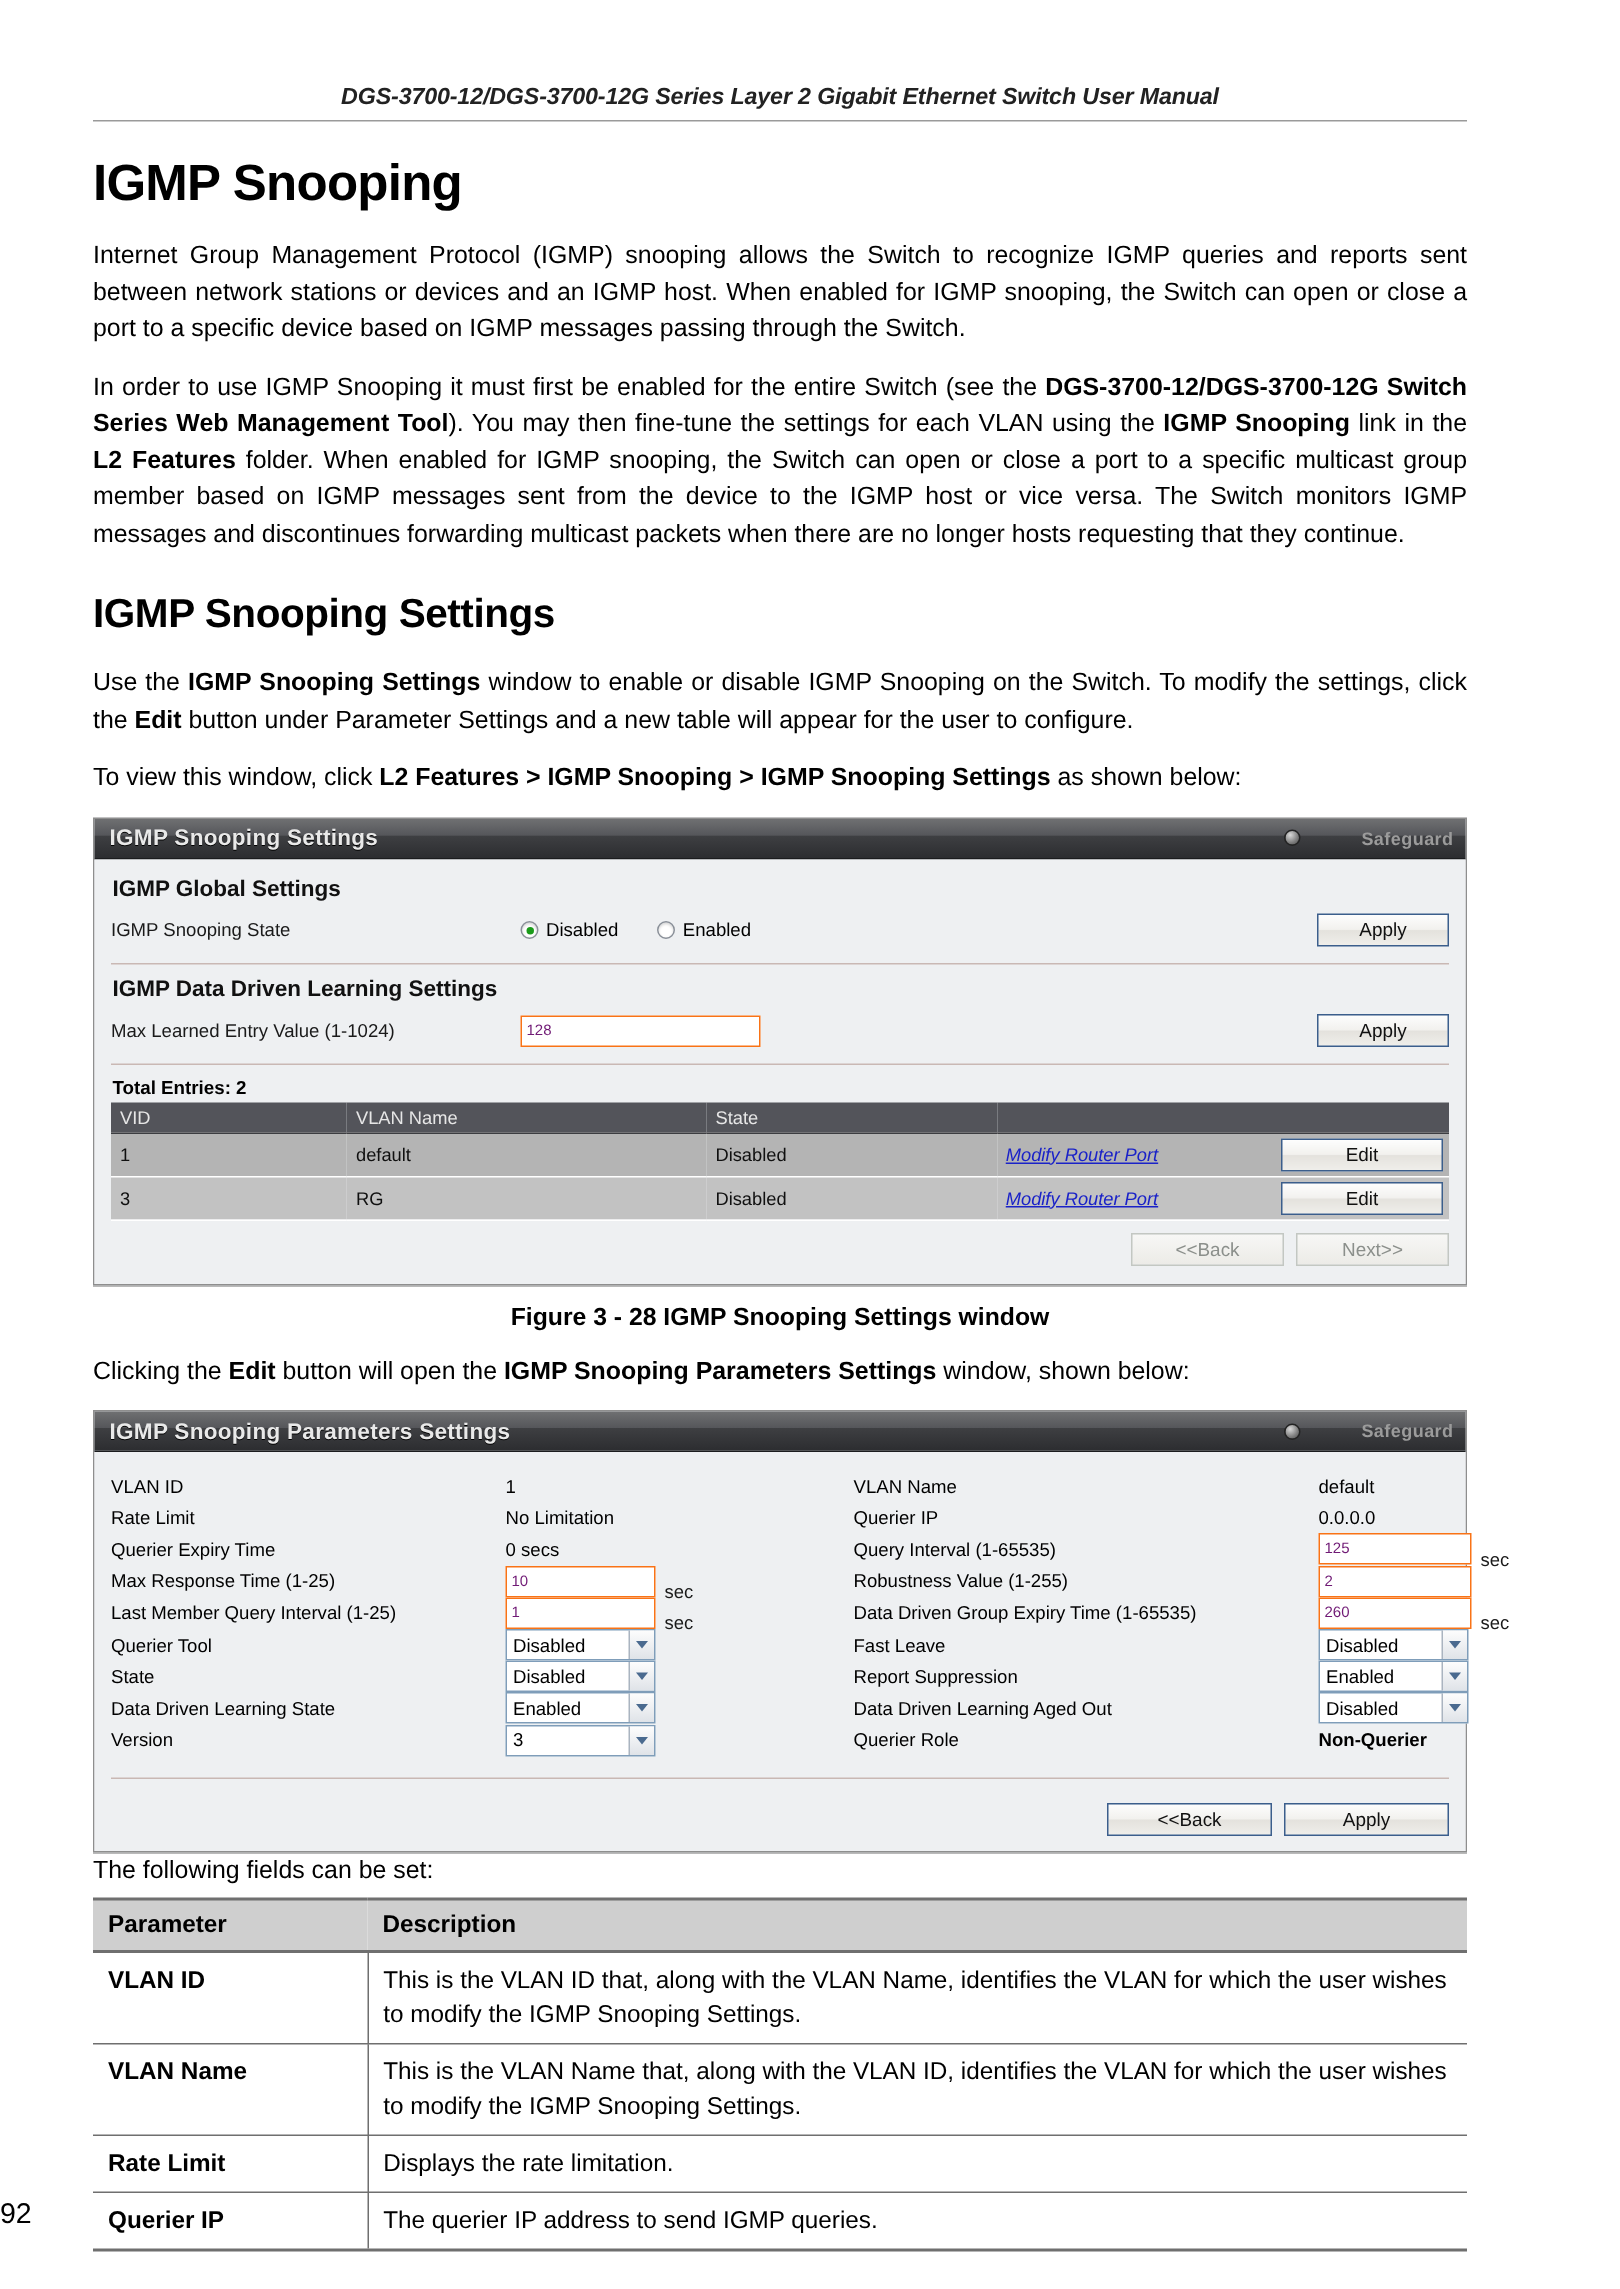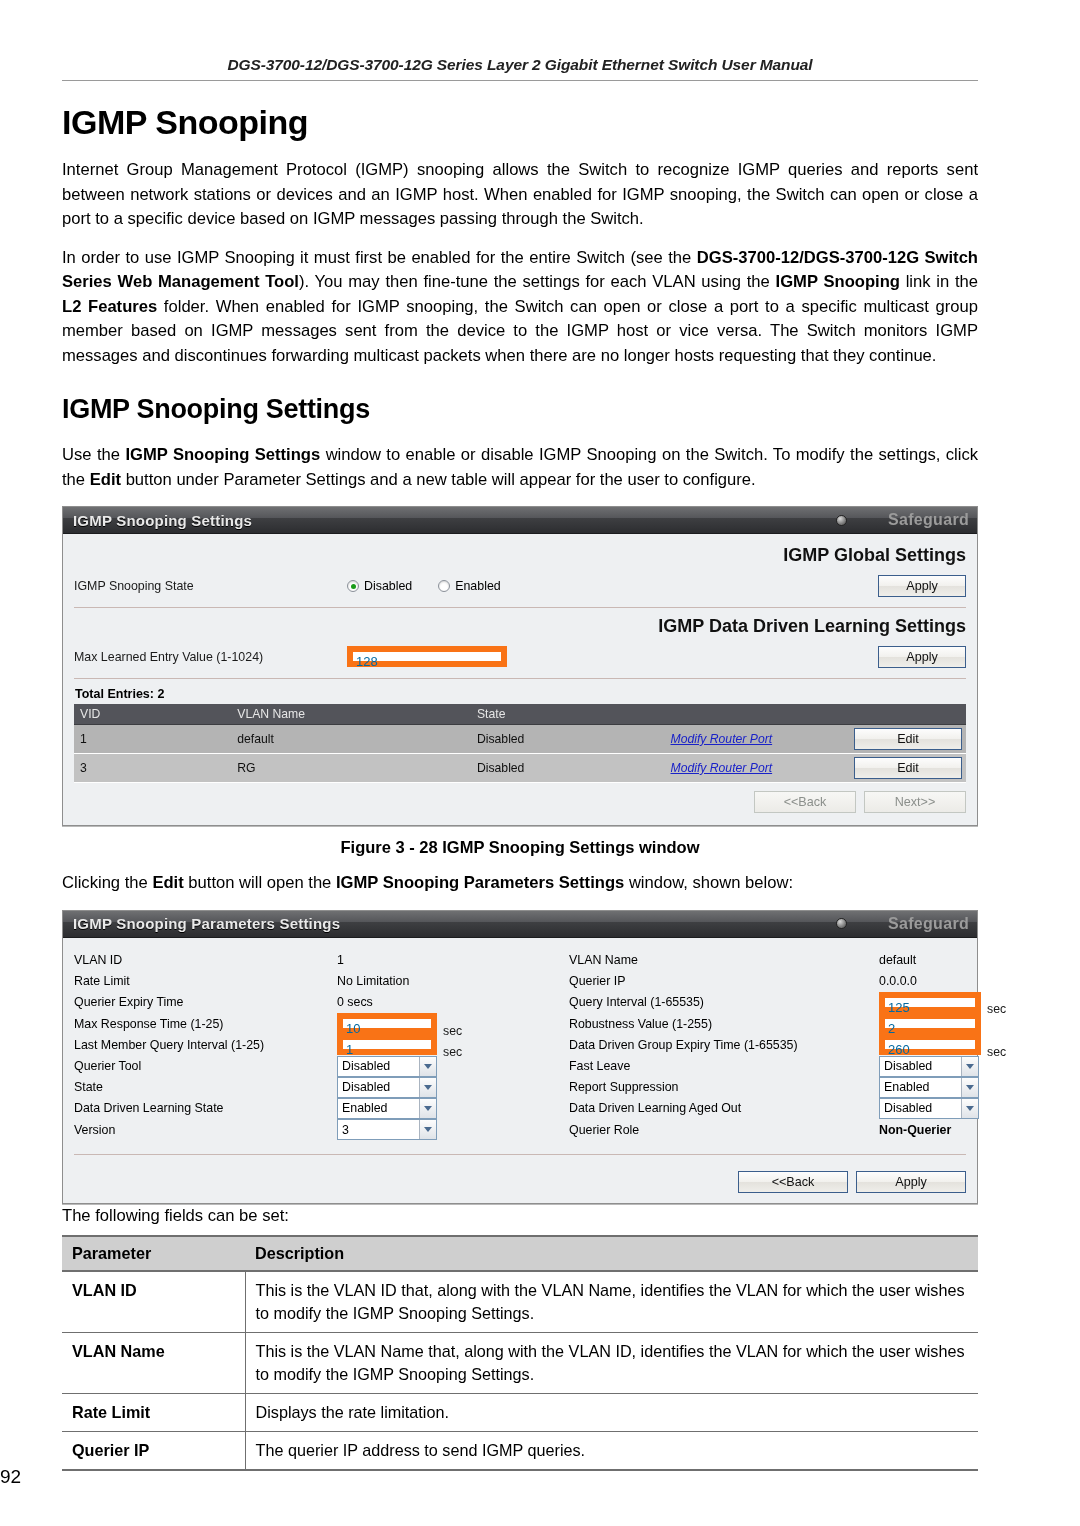--- a/index.html
+++ b/index.html
@@ -77,53 +77,53 @@
   .ui-title {
     color:#e9e9e9; font-size:15px; font-weight:bold; letter-spacing:0.2px;
     text-shadow: 0 1px 0 #000;
   }
   .safeguard { display:flex; align-items:center; gap:5px; }
   .safeguard .sg-dot {
     width:11px; height:11px; border-radius:50%;
     background: radial-gradient(circle at 35% 30%, #d9d9d9, #7d7d7d 60%, #4a4a4a);
     border:1px solid #232323;
   }
-  .safeguard .sg-txt { color:#9b9b9b; font-size:16px; font-weight:bold; letter-spacing:0.3px;margin-left:36px;}
+  .safeguard .sg-txt { color:#9b9b9b; font-size:12px; font-weight:bold; letter-spacing:0.3px;margin-left:36px;}
 
   .ui-body { padding: 9px 11px 10px 11px; background:#eef0f2; }
 
-  .grp-title { font-size:18px; font-weight:bold; color:#111; margin: 2px 0 7px 1px; text-align: right; }
+  .grp-title { font-size:15px; font-weight:bold; color:#111; margin: 2px 0 7px 1px; }
   .ui-row { display:flex; align-items:center; min-height:25px; }
   .ui-label { font-size:12.4px; color:#1a1a1a; }
   .hr-soft { border-top:1px solid #c9b8b4; margin: 9px 0 8px 0; }
 
   
   .radio-wrap { display:flex; align-items:center; gap:5px; margin-right:26px; }
   .radio {
     width:12px; height:12px; border-radius:50%;
     background:#fff; border:1px solid #8a9099;
     display:inline-block; position:relative;
     box-shadow: inset 0 1px 2px rgba(0,0,0,.18);
   }
   .radio.on::after {
     content:""; position:absolute; left:3px; top:3px;
     width:5px; height:5px; border-radius:50%; background:#1a9b1a;
   }
   .radio-label { font-size:12.4px; }
 
   
   .txt {
-    border:6px solid #f97316;
+    border:1px solid #f97316;
     background:#fff;
     height:21px;
     font-family:"Liberation Sans", sans-serif;
-    font-size:13px;
+    font-size:10px;
     padding:0 3px;
     line-height:19px;
-    color:#0369a1;
+    color:#701a75;
     display:inline-block;
     vertical-align:middle;
   }
   .unit { font-size:12.3px; margin-left:6px; color:#1a1a1a;margin-top:14px; }
 
   
   .sel {
     border:1px solid #7f9db9;
     background:#fff;
     height:21px; width:100px;
@@ -219,20 +219,21 @@
   <h1 class="sec">IGMP Snooping</h1>
 
   <p class="body">Internet Group Management Protocol (IGMP) snooping allows the Switch to recognize IGMP queries and reports sent between network stations or devices and an IGMP host. When enabled for IGMP snooping, the Switch can open or close a port to a specific device based on IGMP messages passing through the Switch.</p>
 
   <p class="body"><span>In order to use IGMP Snooping it must first be enabled for the entire Switch (see the </span><b>DGS-3700-12/DGS-3700-12G Switch Series Web Management Tool</b><span>). You may then fine-tune the settings for each VLAN using the </span><b>IGMP Snooping</b><span> link in the </span><b>L2 Features</b><span> folder. When enabled for IGMP snooping, the Switch can open or close a port to a specific multicast group member based on IGMP messages sent from the device to the IGMP host or vice versa. The Switch monitors IGMP messages and discontinues forwarding multicast packets when there are no longer hosts requesting that they continue.</span></p>
 
   <h2 class="sec">IGMP Snooping Settings</h2>
 
   <p class="body"><span>Use the </span><b>IGMP Snooping Settings</b><span> window to enable or disable IGMP Snooping on the Switch. To modify the settings, click the </span><b>Edit</b><span> button under Parameter Settings and a new table will appear for the user to configure.</span></p>
 
+  <p class="body nojust"><span>To view this window, click </span><b>L2 Features &gt; IGMP Snooping &gt; IGMP Snooping Settings</b><span> as shown below:</span></p>
 
   <div class="ui-panel">
     <div class="ui-titlebar">
       <span class="ui-title">IGMP Snooping Settings</span>
       <span class="safeguard">
         <span class="sg-dot"></span>
         <span class="sg-txt">Safeguard</span>
       </span>
     </div>
     <div class="ui-body">

